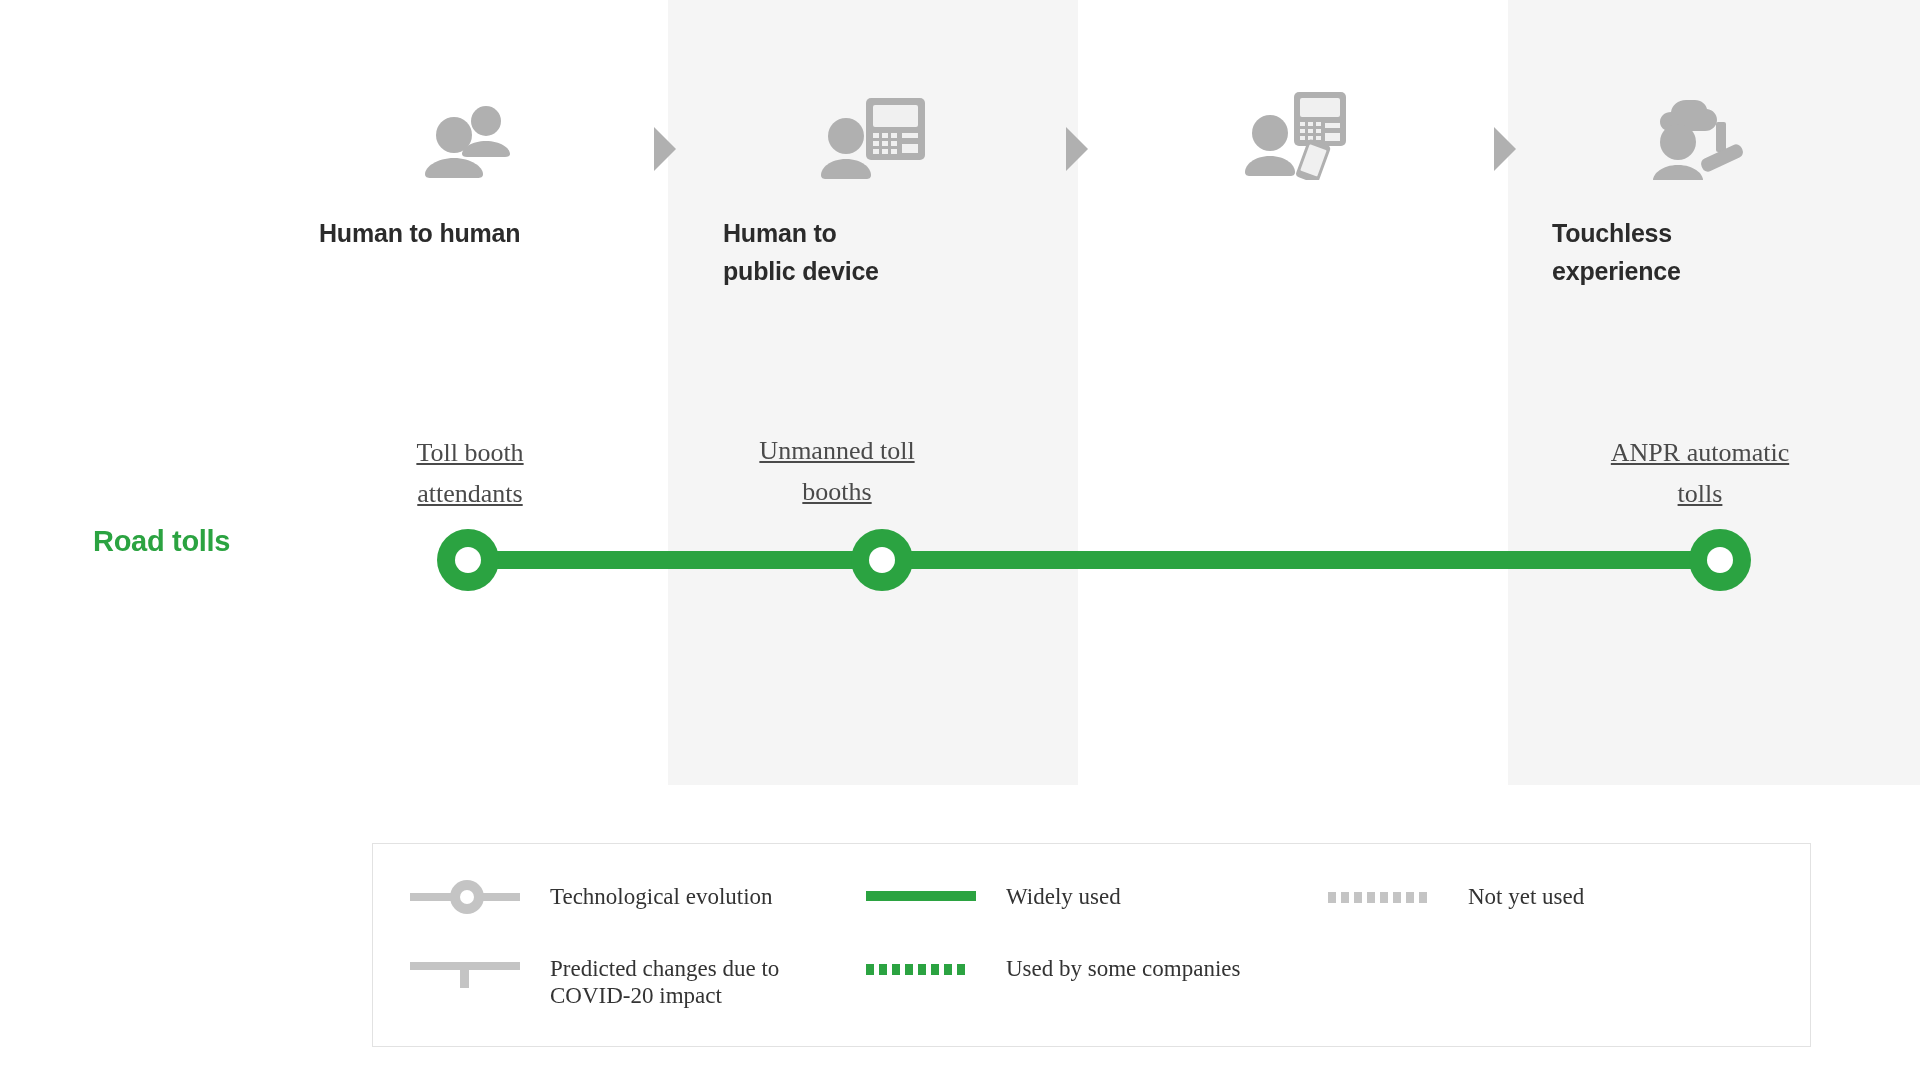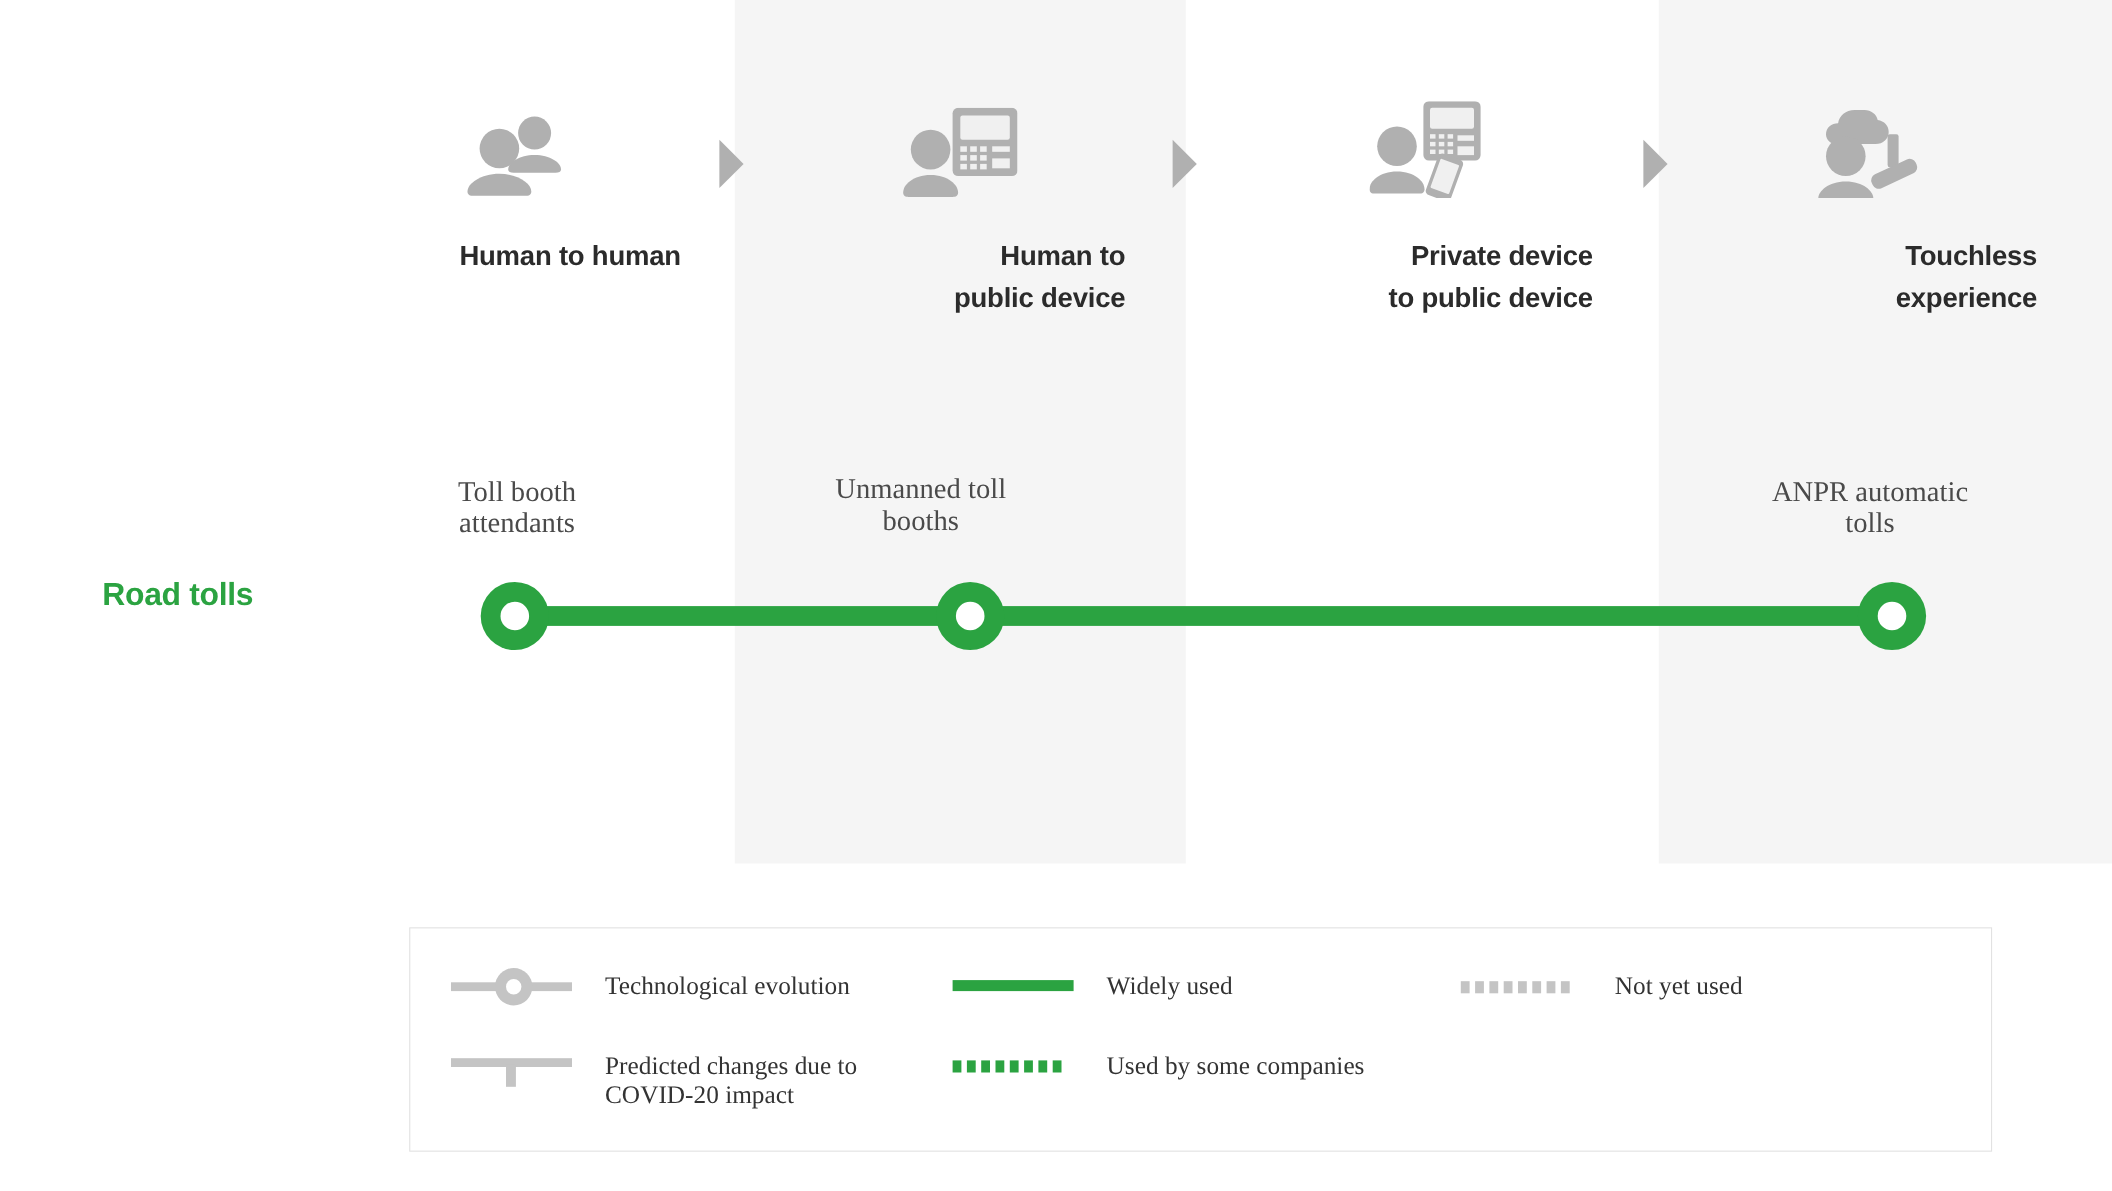--- a/index.html
+++ b/index.html
@@ -23,21 +23,21 @@
     background: #f5f5f5;
   }
   #band-2 { left: 668px;  width: 410px; }
   #band-4 { left: 1508px; width: 412px; }
 
   
   .stage {
     position: absolute;
     top: 80px;
     width: 300px;
-    text-align: right;
+    text-align: left;
   }
   #stage-1 { left: 319px; }
   #stage-2 { left: 723px; }
   #stage-3 { left: 1148px; }
   #stage-4 { left: 1552px; }
 
   .stage-icon {
     height: 100px;
     display: flex;
     align-items: flex-end;
@@ -81,23 +81,24 @@
     color: #2ba341;
     letter-spacing: -0.3px;
   }
 
   .node-label {
     position: absolute;
     width: 300px;
     text-align: center;
     font-family: "Liberation Serif", serif;
     font-size: 26px;
-    line-height: 29px;
+    line-height: 41px;
     color: #4a4a4a;
     white-space: pre-line;
+    text-decoration: underline;
   }
   #node-label-1 { left: 320px;  top: 432px; }
   #node-label-2 { left: 687px;  top: 430px; }
   #node-label-4 { left: 1550px; top: 432px; }
 
   
   #timeline-bar {
     position: absolute;
     left: 455px;
     top: 551px;
@@ -294,22 +295,20 @@
         <rect x="80" y="41" width="15" height="8"></rect>
       </g>
       <g transform="rotate(20 70 70)">
         <rect x="56" y="50" width="24" height="40" rx="4"></rect>
         <rect x="59" y="55" width="18" height="28" rx="1" fill="#f0f0f0"></rect>
       </g>
       <circle cx="25" cy="41" r="18"></circle>
       <path d="M25 64C9 64 0 73 0 80c0 3 2 4 5 4h40c3 0 5-1 5-4 0-7-9-16-25-16z"></path>
     </svg>
   </div>
-  <div class="stage-title">Private device
-to public device</div>
 </div>
 
 <div class="stage" id="stage-4">
   <div class="stage-icon">
     <svg width="104" height="88" viewBox="0 0 104 88" fill="#b0b0b0">
       <path d="M36 8c-8 0-14 5-15 12-6 0-11 4-11 10 0 5 4 9 10 9h35c7 0 12-5 12-11 0-6-4-10-10-11-1-5-6-9-12-9h-9z"></path>
       <rect x="66" y="30" width="10" height="30" rx="2"></rect>
       <g transform="rotate(-25 72 66)">
         <rect x="50" y="59" width="44" height="14" rx="6"></rect>
       </g>

